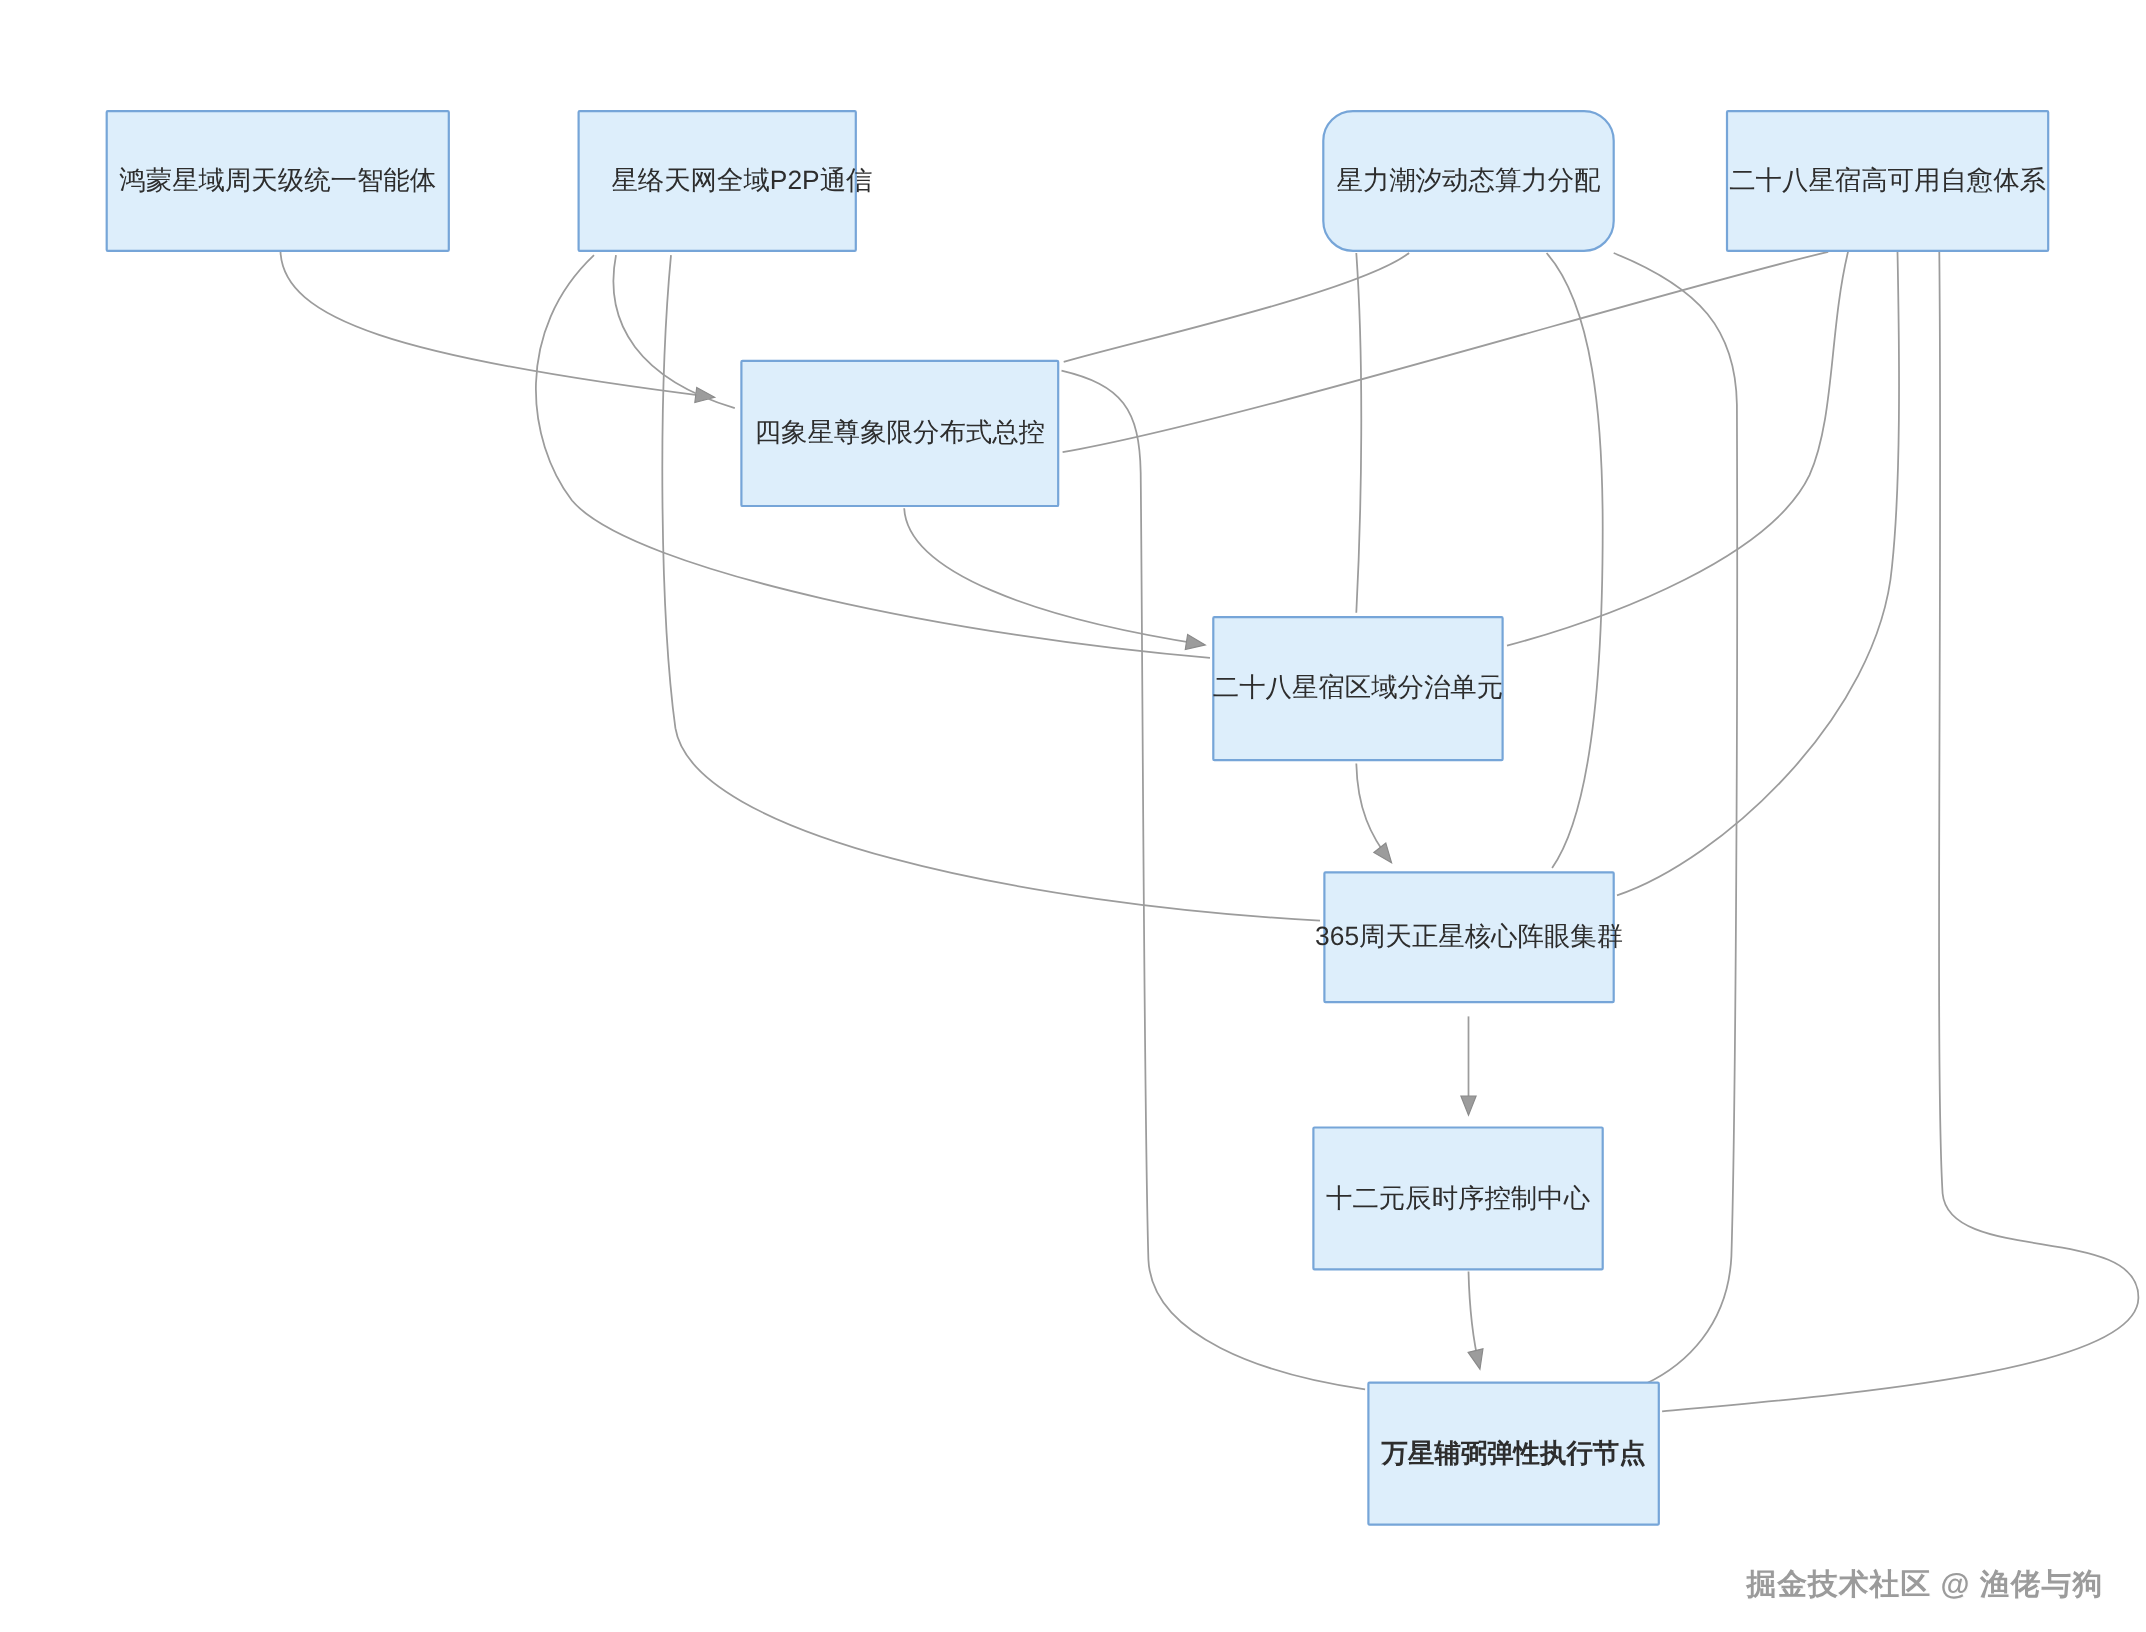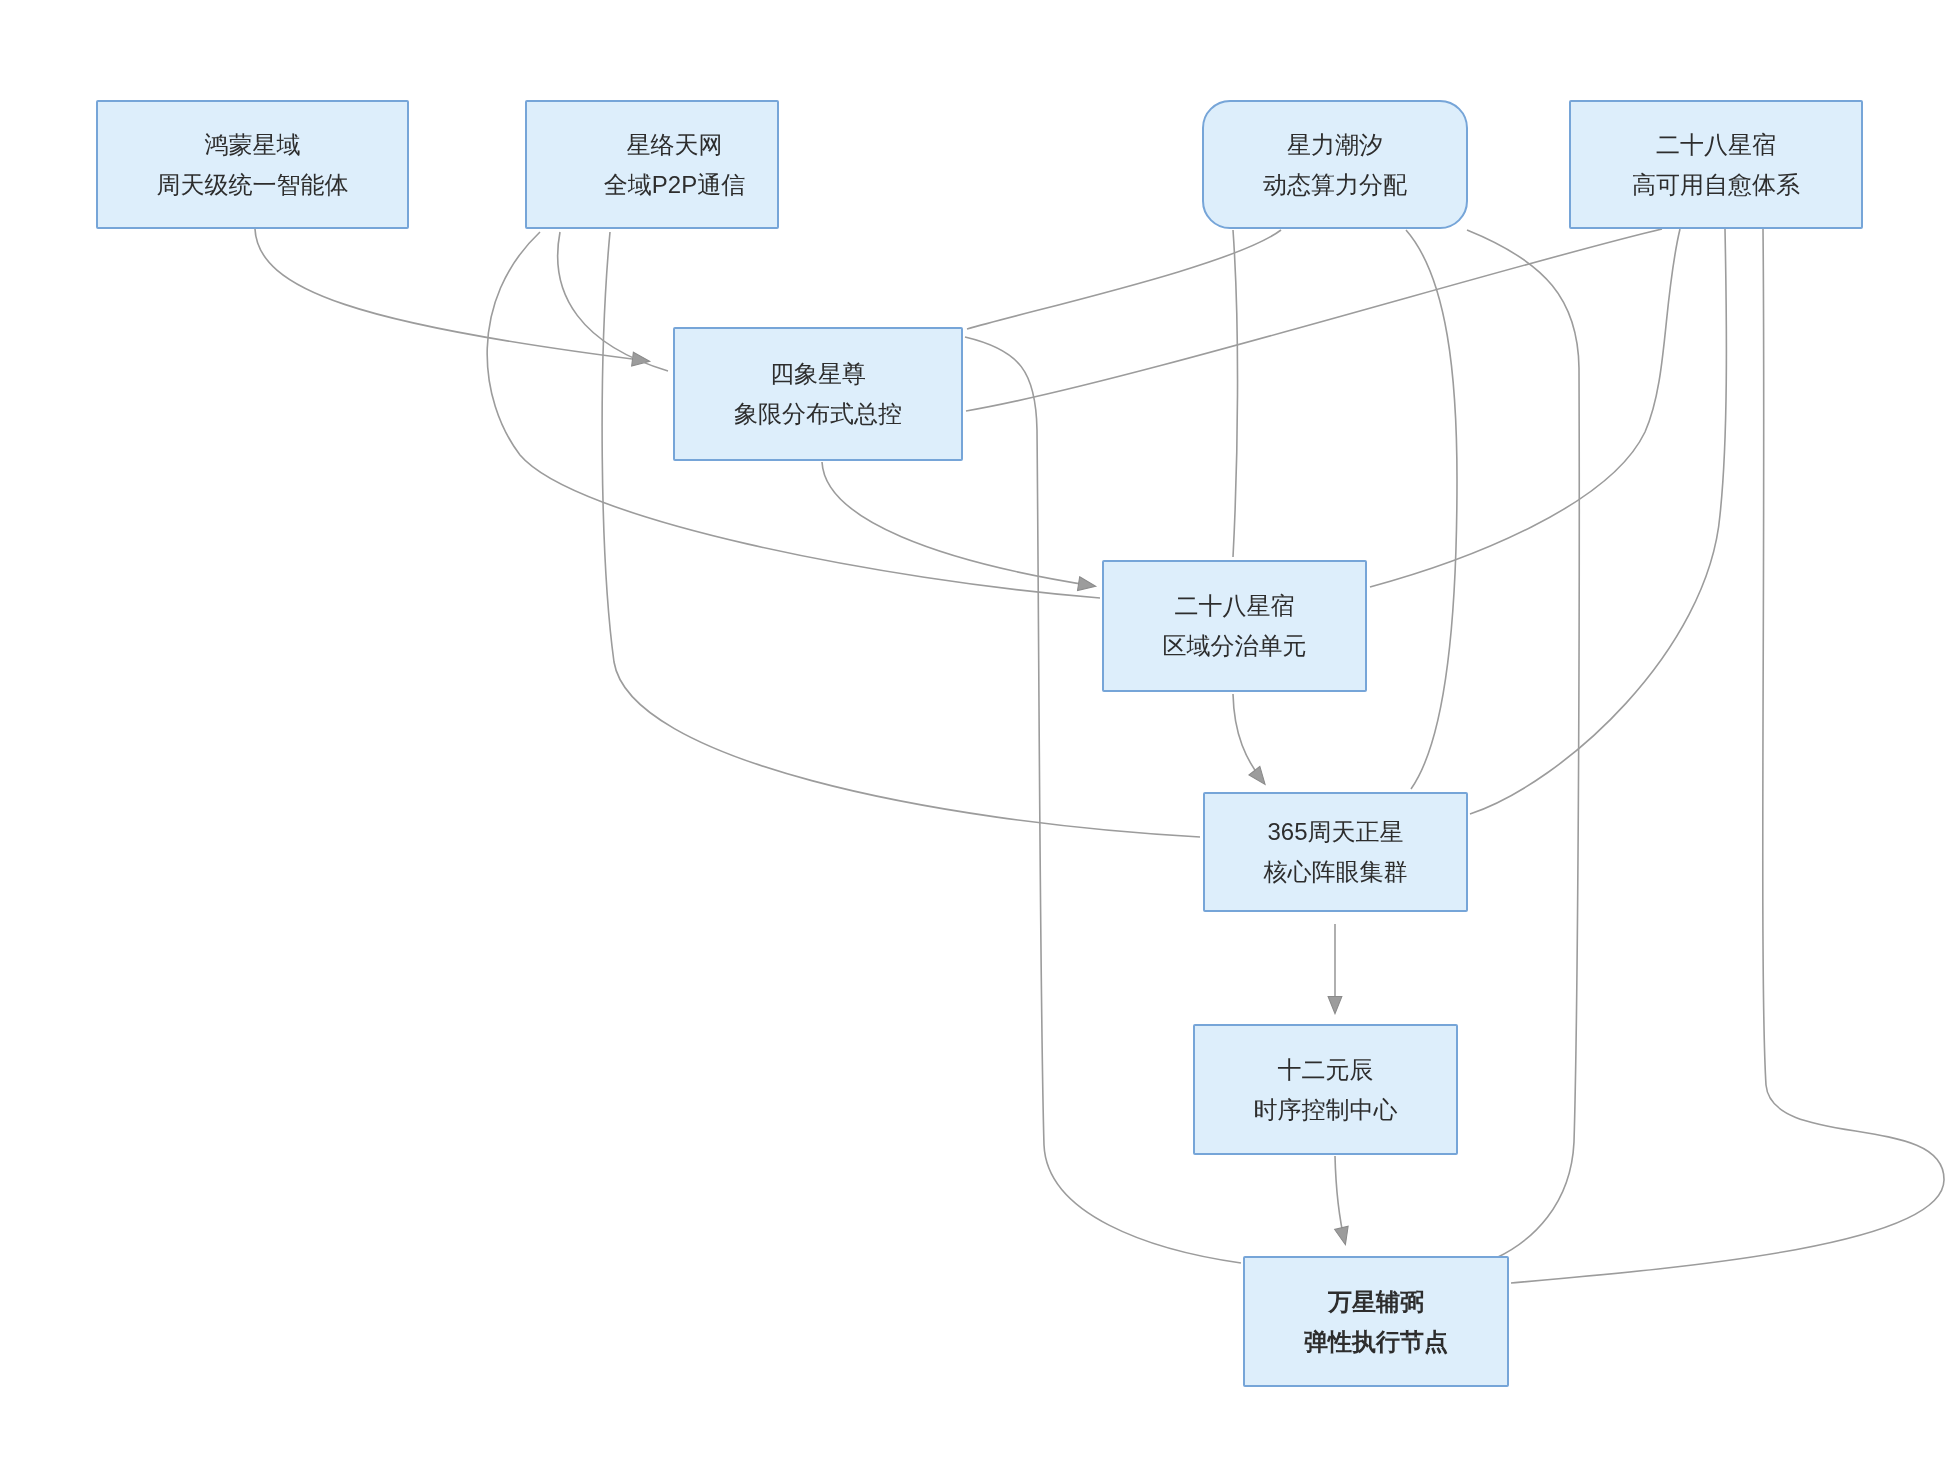--- a/index.html
+++ b/index.html
@@ -7,21 +7,21 @@
     position:relative;
     width:1951px;height:1484px;
     background:#ffffff;
     font-family:"Liberation Sans","DejaVu Sans",sans-serif;
     overflow:hidden;
   }
   #edge-layer{position:absolute;left:0;top:0;width:1951px;height:1484px;}
   .node{
     position:absolute;
     box-sizing:border-box;
-    display:flex;flex-direction:column;justify-content:center;align-items:center;
+    display:flex;flex-direction:row;justify-content:center;align-items:center;
     border:2px solid #76a5d8;
     background:#ddeefb;
     border-radius:2px;
     color:#2d2d2d;
     font-size:24px;
     line-height:40px;
     text-align:center;
   }
   .node span{display:block;white-space:nowrap;}
   #watermark{
@@ -95,13 +95,14 @@
       </div>
       <div class="node" style="left: 1193px; top: 1024px; width: 265px; height: 131px;">
         <span>十二元辰</span>
         <span>时序控制中心</span>
       </div>
       <div class="node" style="left: 1243px; top: 1256px; width: 266px; height: 131px; font-weight: bold;">
         <span>万星辅弼</span>
         <span>弹性执行节点</span>
       </div>
     </div>
+  <div id="watermark">掘金技术社区 @ 渔佬与狗</div>
 </div>
 
 </body></html>

